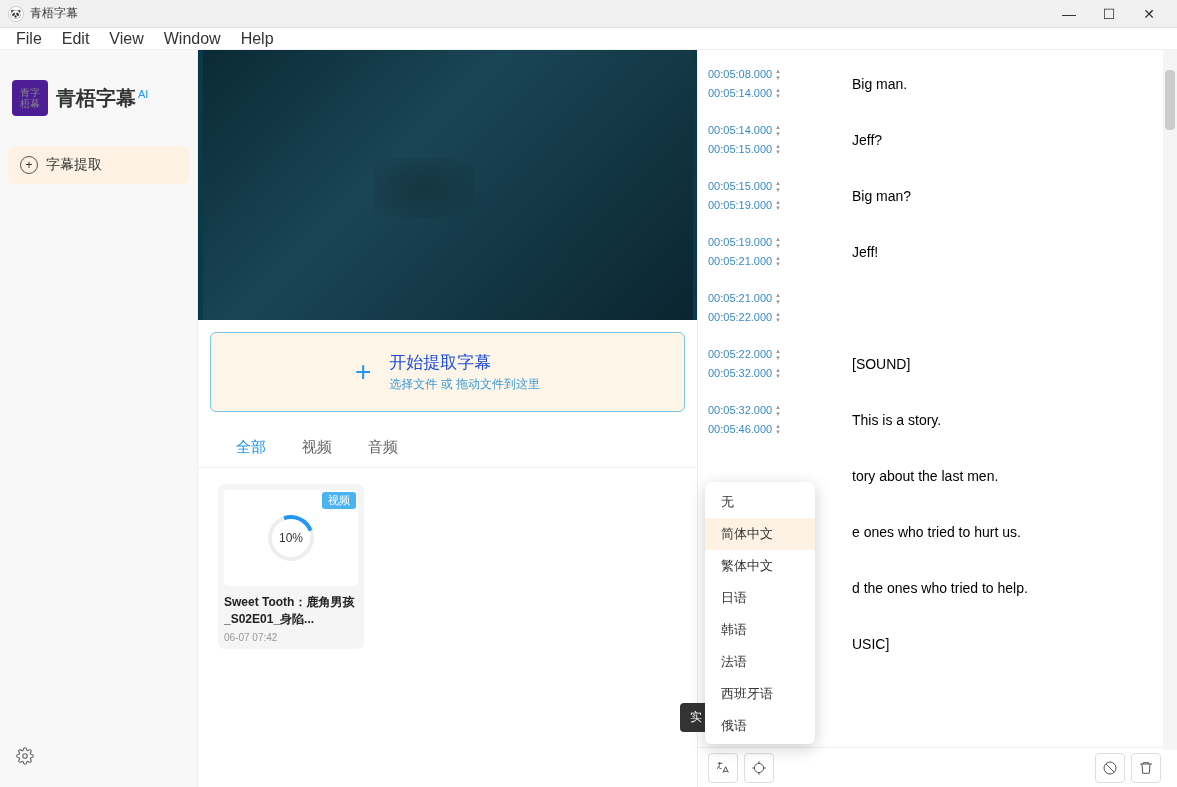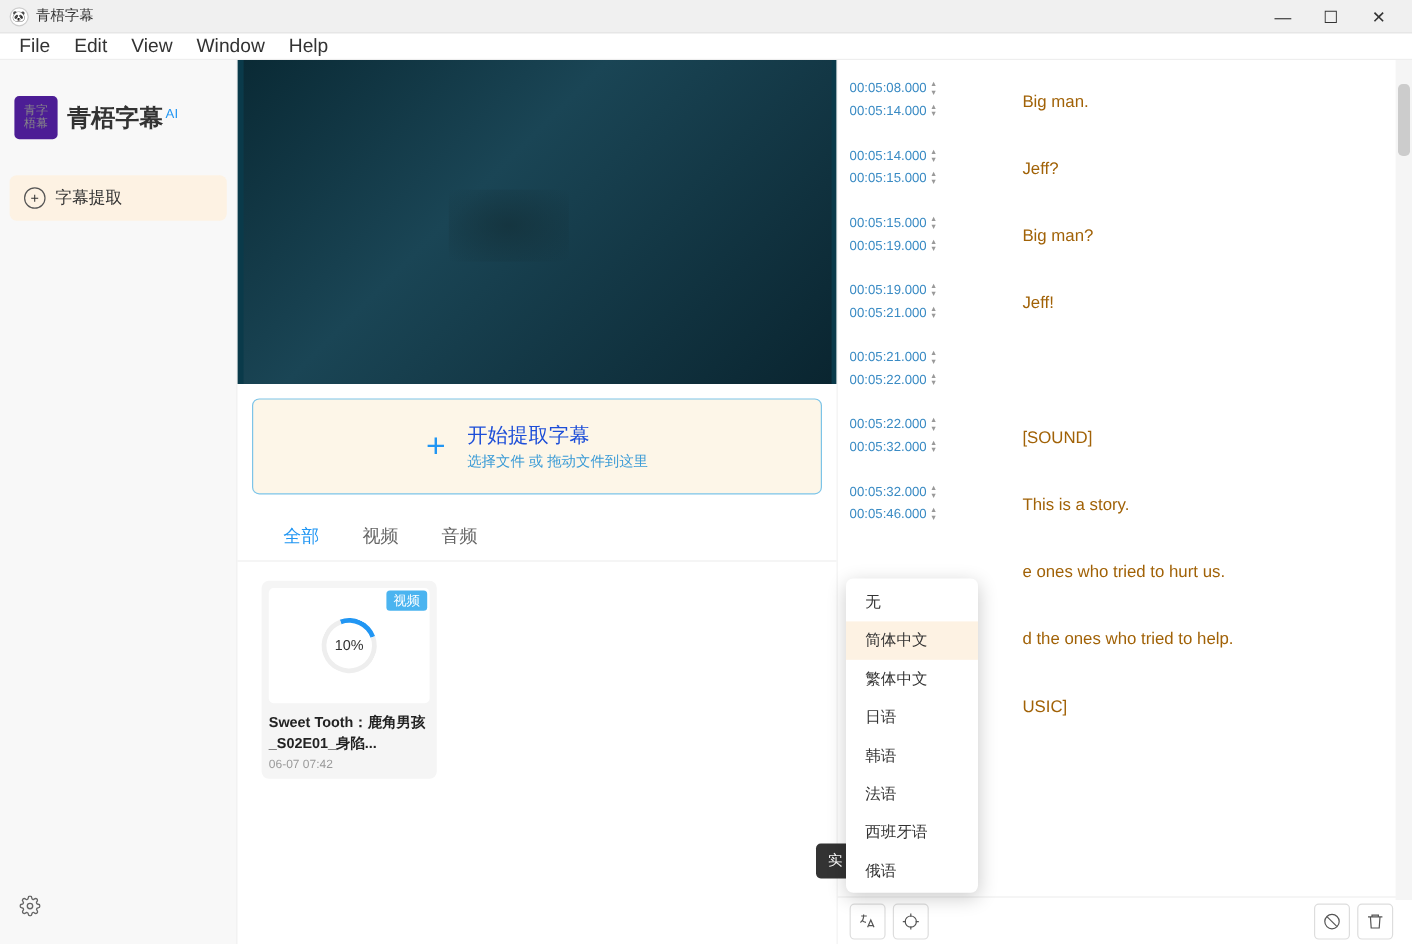--- a/index.html
+++ b/index.html
@@ -51,21 +51,21 @@
 .progress-ring span { transform: rotate(-25deg); font-size: 12px; color: #333; }
 .file-title { font-size: 12px; font-weight: 600; color: #222; margin-top: 8px; line-height: 1.4; }
 .file-time { font-size: 10px; color: #999; margin-top: 4px; }
 
 .right-panel { width: 480px; border-left: 1px solid #eee; display: flex; flex-direction: column; }
 .subtitle-list { flex: 1; overflow-y: auto; padding: 6px 0; position: relative; }
 .sub-row { display: flex; padding: 6px 10px; align-items: center; min-height: 56px; gap: 48px; }
 .sub-times { width: 88px; font-size: 11px; color: #3a8bc4; line-height: 1.7; }
 .sub-times .ts { display: flex; align-items: center; }
 .sub-times .spin { display:inline-flex; flex-direction:column; margin-left:4px; font-size:7px; color:#999; line-height:0.9; }
-.sub-text { flex: 1; font-size: 14px; color: #a16207; padding-left: 8px; }
+.sub-text { flex: 1; font-size: 14px; color: #000000; padding-left: 8px; }
 
 .lang-dropdown { position: absolute; left: 705px; top: 482px; width: 110px; background: #fff; border-radius: 6px; box-shadow: 0 4px 16px rgba(0,0,0,0.2); padding: 4px 0; z-index: 100; }
 .lang-scroll { max-height: 254px; overflow-y: auto; }
 .lang-scroll::-webkit-scrollbar { width: 10px; }
 .lang-scroll::-webkit-scrollbar-track { background: #f0f0f0; border-radius: 4px; }
 .lang-scroll::-webkit-scrollbar-thumb { background: #c0c0c0; border-radius: 4px; }
 .lang-item { padding: 7px 16px; font-size: 13px; color: #333; cursor: pointer; }
 .lang-item.selected { background: #fdf2e3; }
 
 .dark-tooltip { position: absolute; left: 680px; top: 703px; background: #333; color: #fff; font-size: 12px; padding: 6px 10px; border-radius: 4px; z-index: 50; }
@@ -238,20 +238,24 @@
             <div class="ts">00:05:32.000<span class="spin">
                 <span>▴</span>
                 <span>▾</span>
               </span></div>
             <div class="ts">00:05:46.000<span class="spin">
                 <span>▴</span>
                 <span>▾</span>
               </span></div>
           </div>
           <div class="sub-text">This is a story.</div>
+        </div>
+        <div class="sub-row">
+          <div class="sub-times"></div>
+          <div class="sub-text">tory about the last men.</div>
         </div>
         <div class="sub-row">
           <div class="sub-times"></div>
           <div class="sub-text">e ones who tried to hurt us.</div>
         </div>
         <div class="sub-row">
           <div class="sub-times"></div>
           <div class="sub-text">d the ones who tried to help.</div>
         </div>
         <div class="sub-row">

